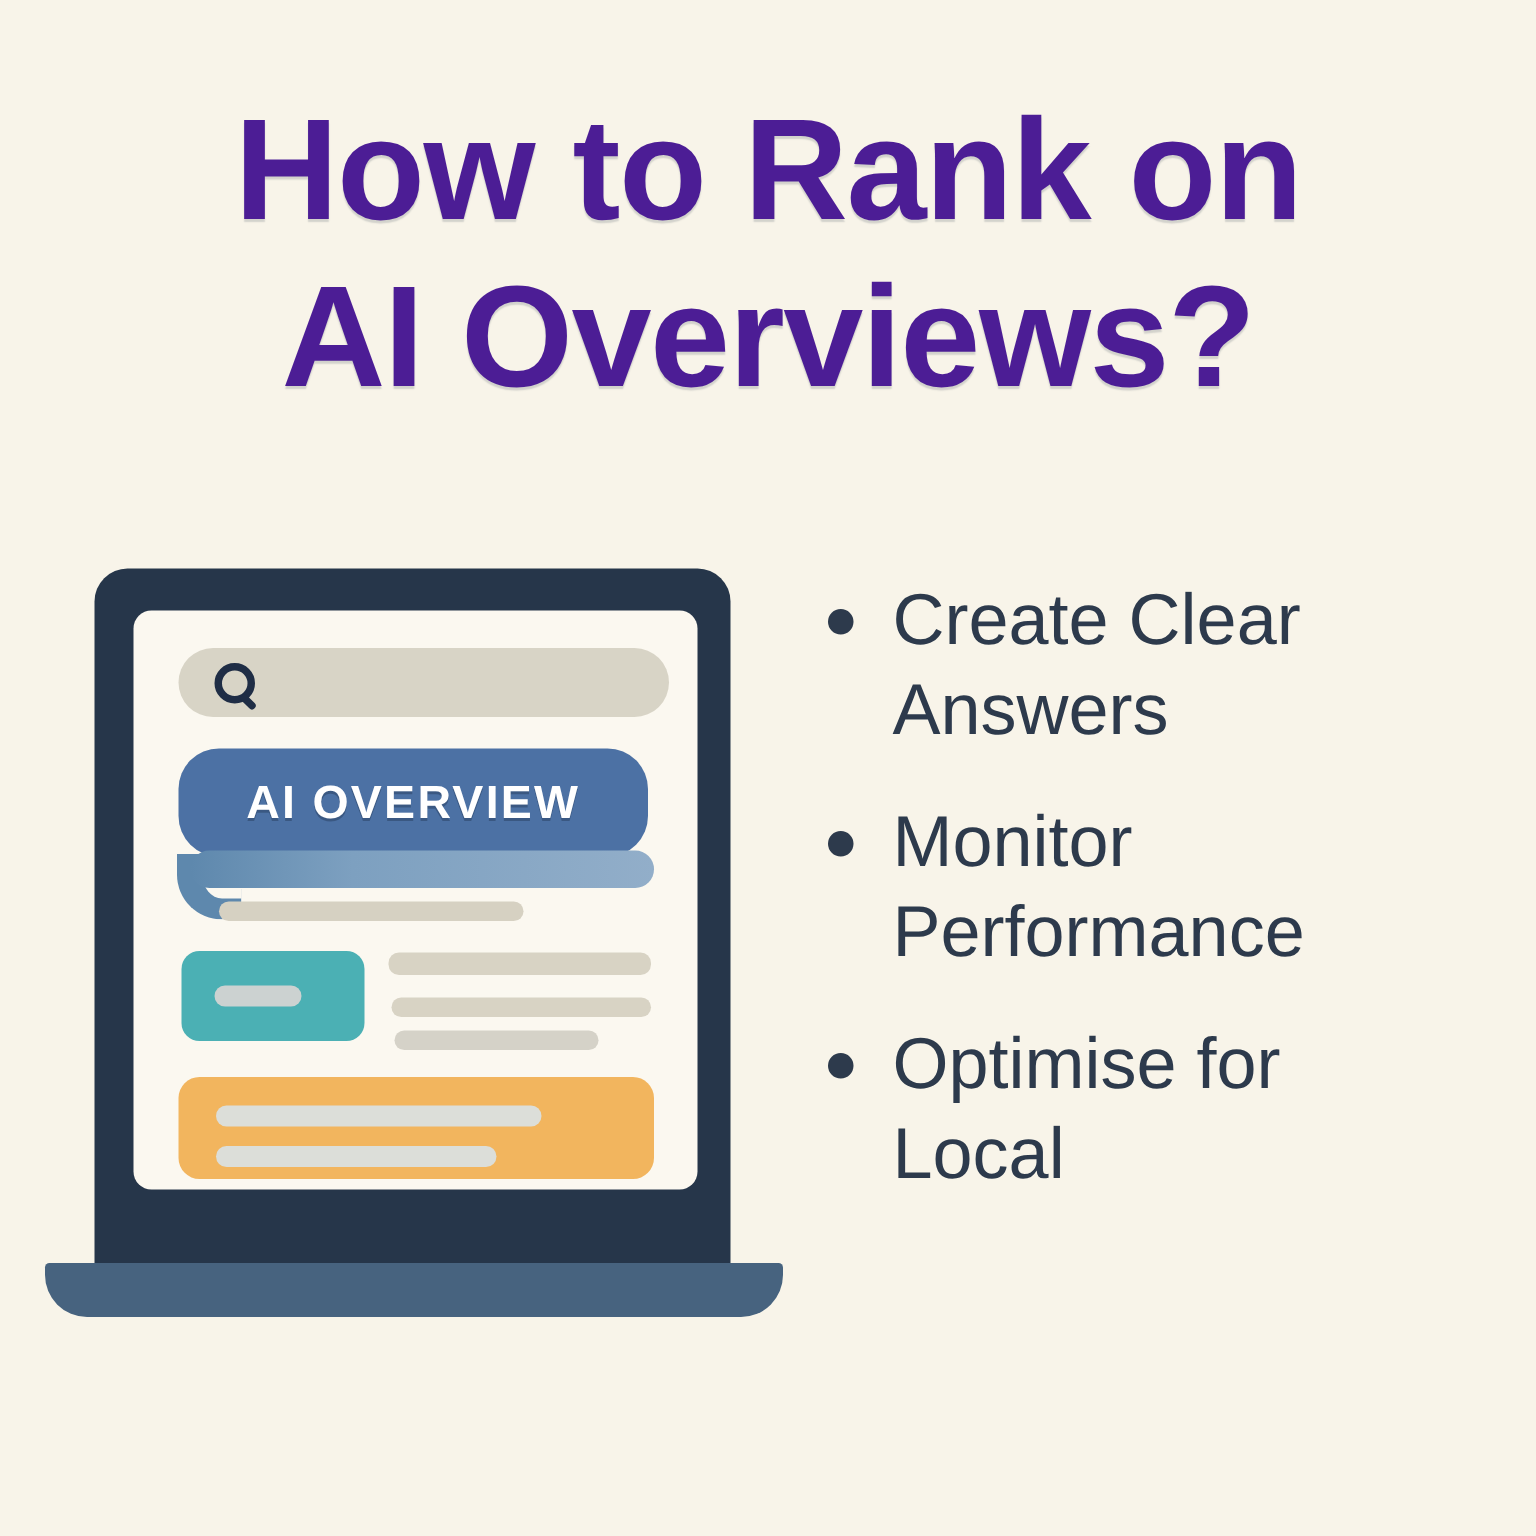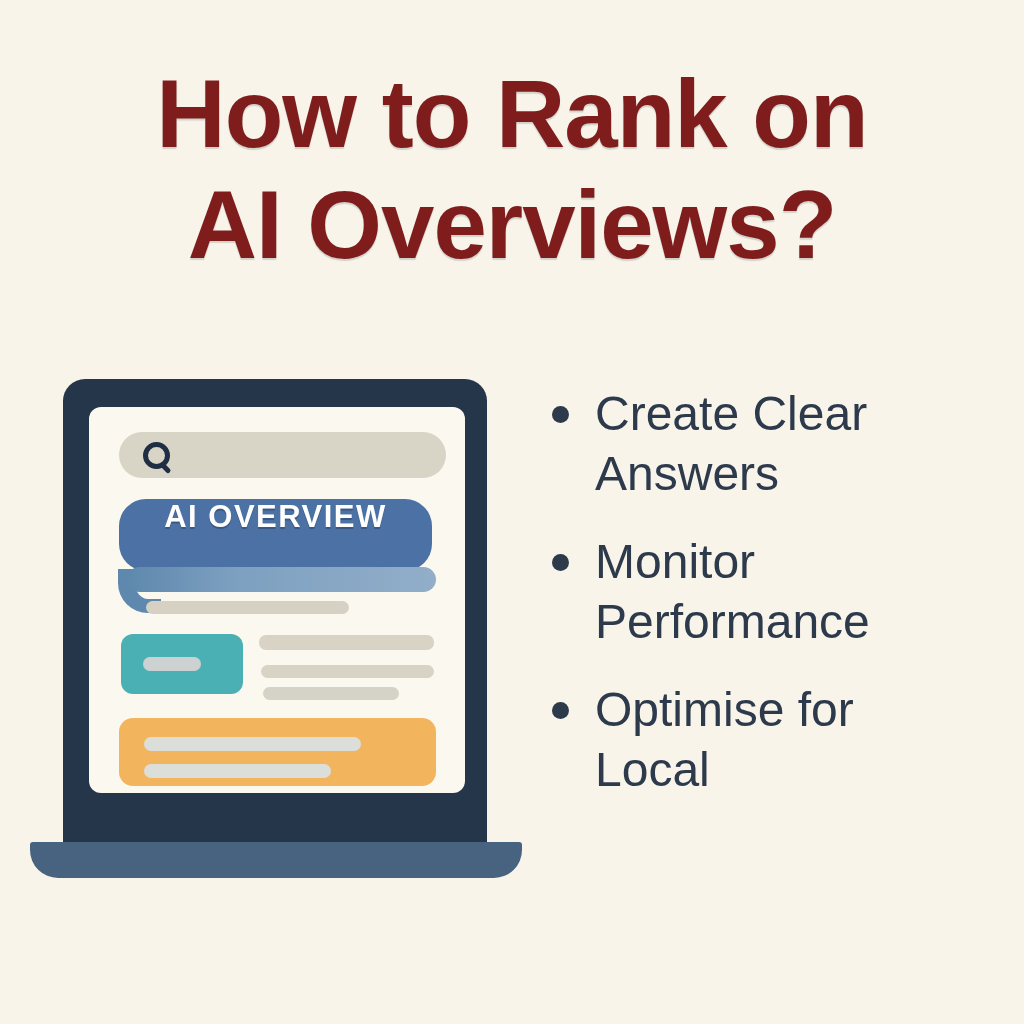--- a/index.html
+++ b/index.html
@@ -9,21 +9,21 @@
     font-family: "Liberation Sans", "DejaVu Sans", sans-serif;
     overflow: hidden;
   }
   .canvas { position: relative; width: 1024px; height: 1024px; }
 
   
   .title {
     position: absolute; top: 58px; left: 0; width: 1024px;
     margin: 0; text-align: center;
     font-size: 96px; font-weight: 700; line-height: 111px;
-    color: #7f1d1d; letter-spacing: -1px;
+    color: #4c1d95; letter-spacing: -1px;
     text-shadow: 0 2px 1px rgba(40,54,74,0.18);
   }
 
   
   .laptop { position: absolute; left: 0; top: 0; }
   .laptop-body {
     position: absolute; left: 63px; top: 379px;
     width: 424px; height: 464px;
     background: #26364a; border-radius: 22px 22px 0 0;
   }
@@ -52,21 +52,21 @@
   .magnifier::after {
     content: ""; position: absolute;
     left: 15px; top: 15px; width: 5px; height: 12px;
     background: #1f2d45; border-radius: 3px;
     transform: rotate(-45deg);
   }
   .ai-pill {
     position: absolute; left: 30px; top: 92px;
     width: 313px; height: 72px;
     background: #4c71a4; border-radius: 27px;
-    display: flex; justify-content: center;
+    display: flex; align-items: center; justify-content: center;
   }
   .ai-pill span {
     color: #ffffff; font-weight: 700; font-size: 31px;
     letter-spacing: 1.5px;
     text-shadow: 0 2px 0 rgba(26,42,70,0.35);
   }
   .blue-hook {
     position: absolute; left: 29px; top: 162px;
     width: 26px; height: 30px;
     border-left: 17px solid #5e88ad;

